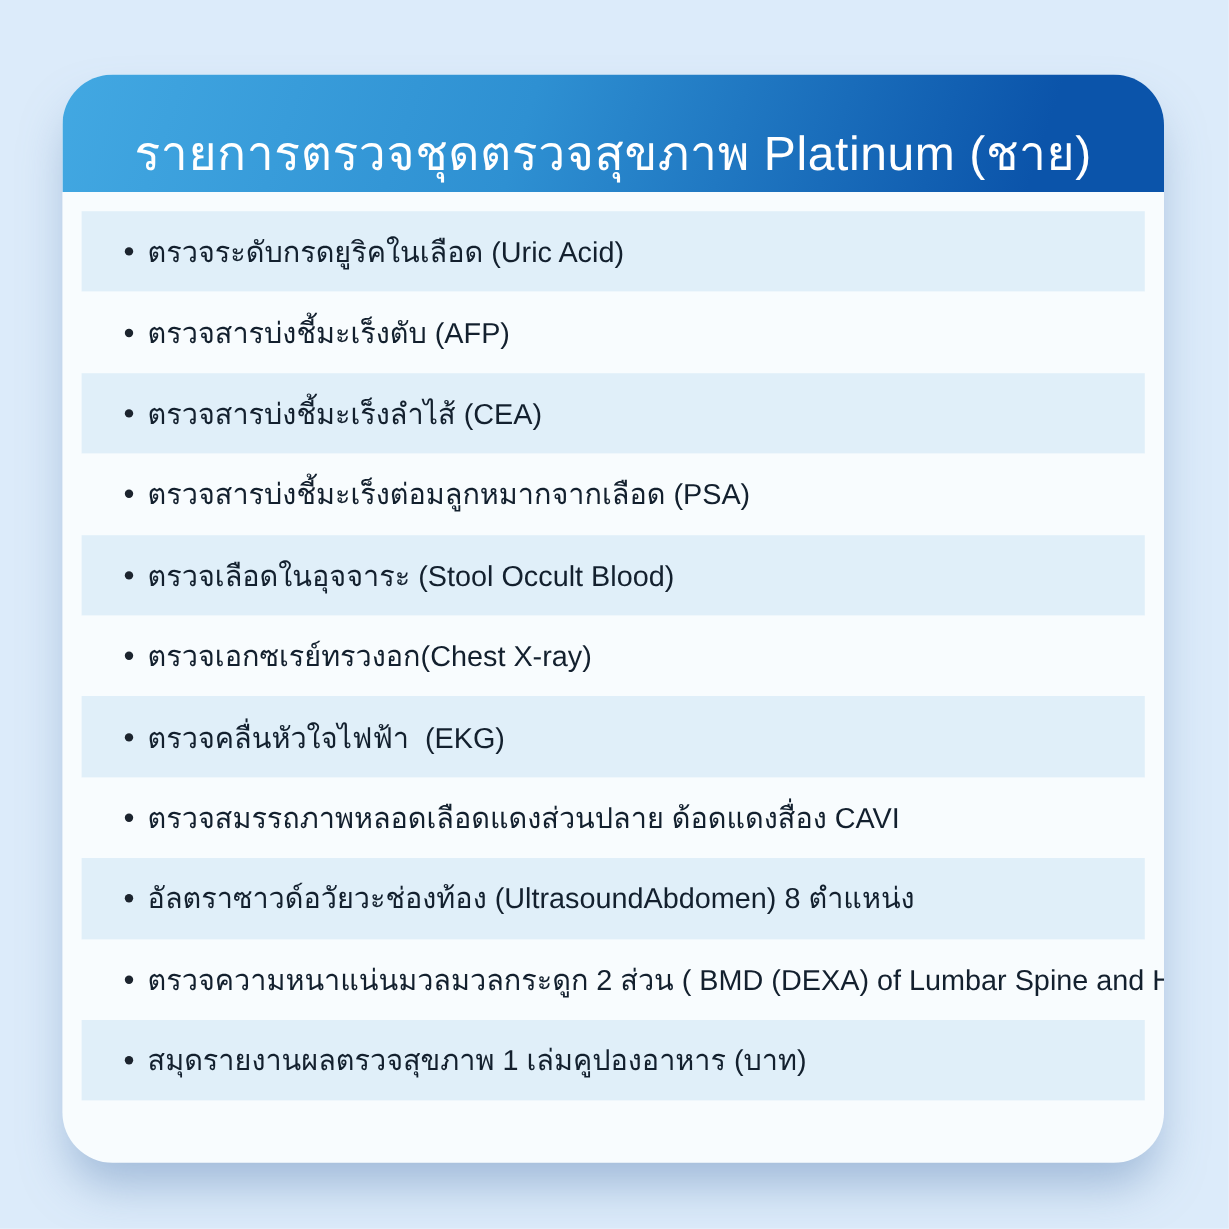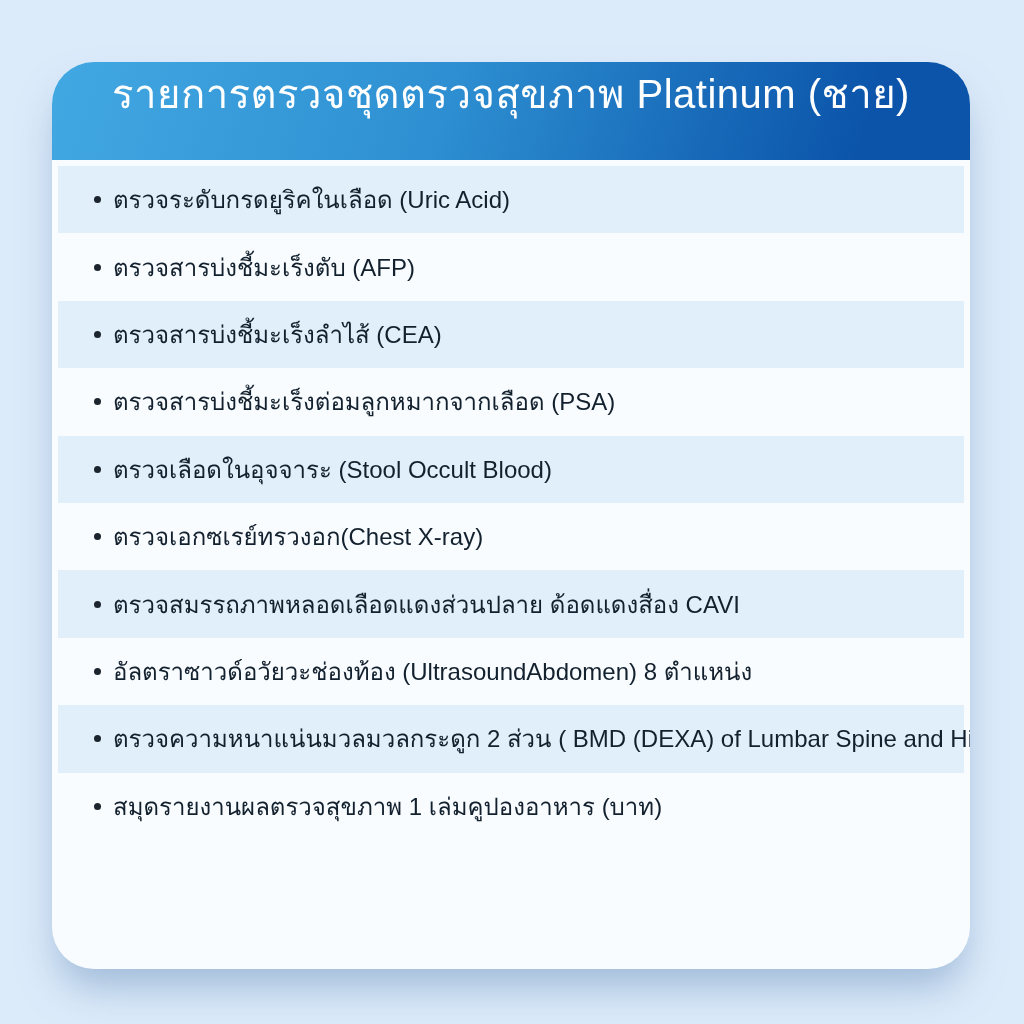--- a/index.html
+++ b/index.html
@@ -17,28 +17,28 @@
   }
   .card{
     position:absolute;left:52px;top:62px;width:918px;height:907px;
     border-radius:42px;overflow:hidden;
     box-shadow:0 24px 38px -6px rgba(104,140,186,0.5);
     background:var(--row-even);
   }
   .card-header{
     height:98px;
     background:linear-gradient(108deg,var(--g1) 0%,var(--g2) 42%,var(--g3) 88%);
-    display:flex;align-items:flex-start;justify-content:center;
+    display:flex;align-items:flex-end;justify-content:center;
   }
   .card-header h1{
     margin:0;color:var(--title);
     font-size:40px;font-weight:500;letter-spacing:0.5px;
     white-space:pre;
   }
-  .test-list{list-style:none;margin:6px;padding:0;}
+  .test-list{list-style:none;margin:16px;padding:0;}
   .test-list li{
     height:67.4px;
     display:flex;align-items:center;
     padding-left:36px;padding-right:20px;
     font-size:24px;color:var(--text);
   }
   .test-list li:nth-child(odd){background:var(--row-odd);}
   .test-list li:nth-child(even){background:var(--row-even);}
   .bullet{
     width:7px;height:7px;border-radius:50%;
@@ -74,20 +74,24 @@
       <li>
         <span class="bullet"></span>
         <span class="item-text">ตรวจเลือดในอุจจาระ (Stool Occult Blood)</span>
       </li>
       <li>
         <span class="bullet"></span>
         <span class="item-text">ตรวจเอกซเรย์ทรวงอก(Chest X-ray)</span>
       </li>
       <li>
         <span class="bullet"></span>
+        <span class="item-text">ตรวจคลื่นหัวใจไฟฟ้า  (EKG)</span>
+      </li>
+      <li>
+        <span class="bullet"></span>
         <span class="item-text">ตรวจสมรรถภาพหลอดเลือดแดงส่วนปลาย ด้อดแดงสื่อง CAVI</span>
       </li>
       <li>
         <span class="bullet"></span>
         <span class="item-text">อัลตราซาวด์อวัยวะช่องท้อง (UltrasoundAbdomen) 8 ตำแหน่ง</span>
       </li>
       <li>
         <span class="bullet"></span>
         <span class="item-text">ตรวจความหนาแน่นมวลมวลกระดูก 2 ส่วน ( BMD (DEXA) of Lumbar Spine and Hip)  2 ส่วน</span>
       </li>

